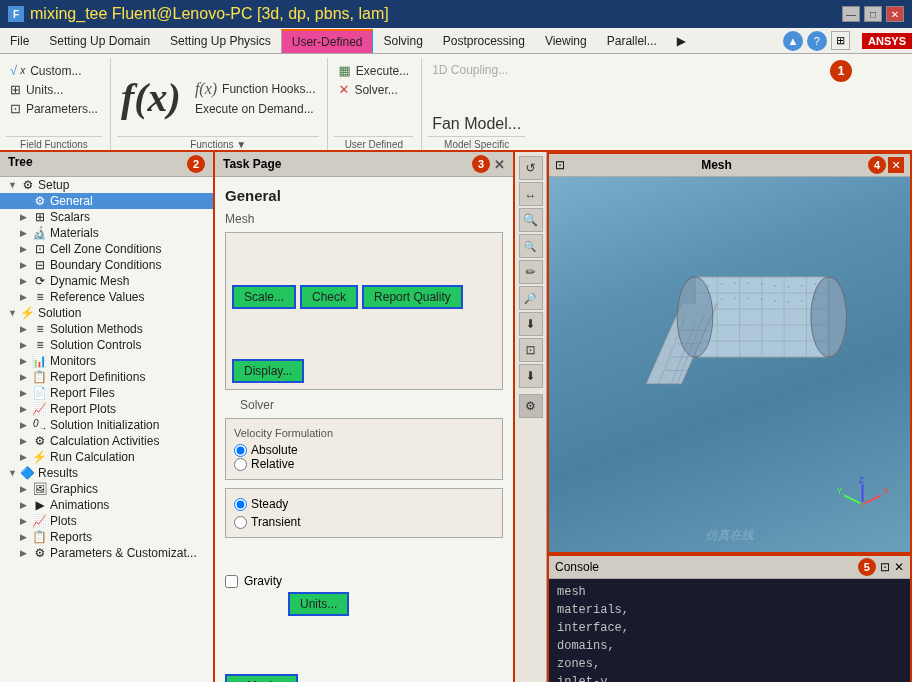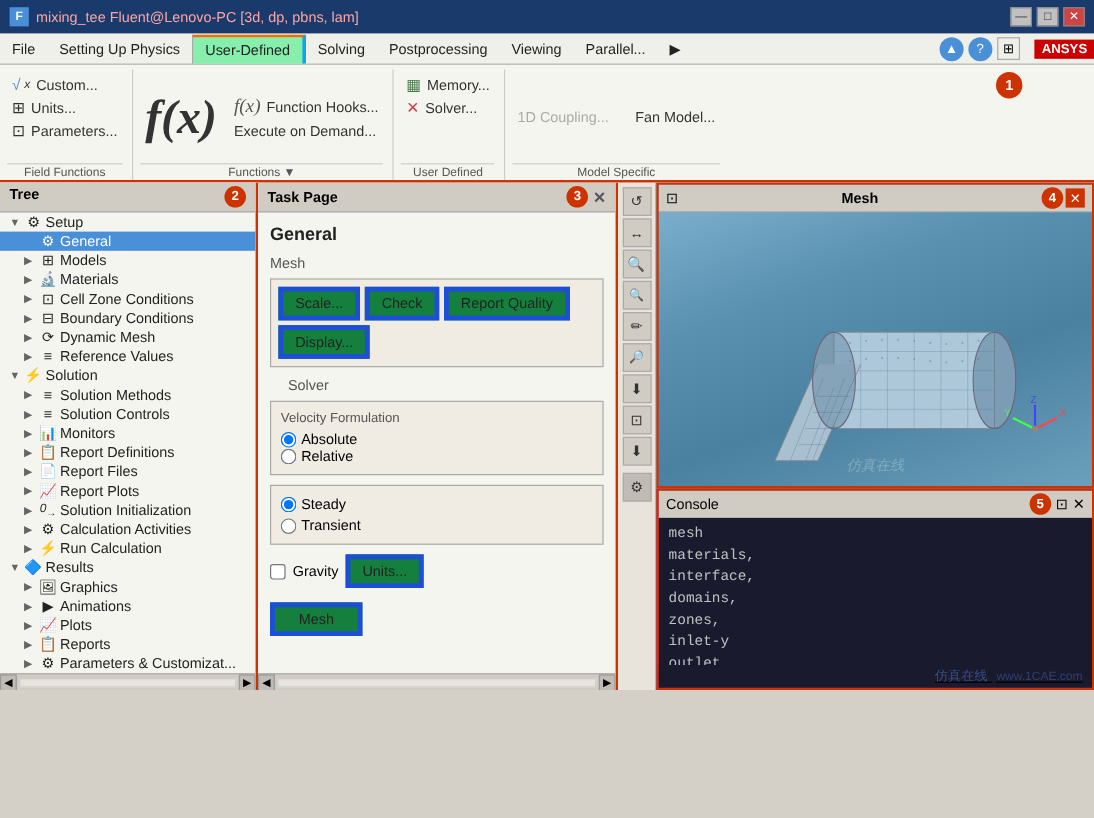--- a/index.html
+++ b/index.html
@@ -1,40 +1,40 @@
 <!DOCTYPE html>
 <html><head>
   <meta charset="utf-8">
   <style>
     * { box-sizing: border-box; margin: 0; padding: 0; }
     body { font-family: 'Segoe UI', Arial, sans-serif; font-size: 12px; background: #d4d0c8; width: 912px; height: 682px; overflow: hidden; }
 
     
     .title-bar { background: #1a3a6b; color: white; height: 28px; display: flex; align-items: center; padding: 0 8px; gap: 6px; }
     .title-bar-icon { width: 16px; height: 16px; background: #4a90d9; display: flex; align-items: center; justify-content: center; font-size: 10px; color: white; font-weight: bold; }
-    .title-bar-text { font-size: 12px; color: #fca5a5; flex: 1; }
+    .title-bar-text { font-size: 16px; color: #fde047; flex: 1; }
     .title-bar-controls { display: flex; gap: 4px; }
     .title-bar-btn { width: 18px; height: 16px; background: #c0c0c0; border: 1px solid #888; display: flex; align-items: center; justify-content: center; font-size: 10px; cursor: pointer; color: #333; }
 
     
     .menu-bar { background: #f0f0ea; height: 26px; display: flex; align-items: center; border-bottom: 1px solid #aaa; }
     .menu-item { padding: 4px 10px; font-size: 12px; cursor: pointer; color: #222; white-space: nowrap; }
-    .menu-item.user-defined { background: #86efac; border-top: 2px solid #ff6600; border-left: 1px solid #aaa; border-right: 3px solid #0ea5e9; color: #222; }
+    .menu-item.user-defined { background: #ec4899; border-top: 2px solid #ff6600; border-left: 1px solid #aaa; border-right: 1px solid #0ea5e9; color: #222; }
     .menu-nav { display: flex; align-items: center; margin-left: auto; padding-right: 8px; gap: 4px; }
     .menu-nav-btn { width: 20px; height: 20px; background: #4a90d9; color: white; border: none; border-radius: 50%; display: flex; align-items: center; justify-content: center; font-size: 11px; cursor: pointer; }
     .ribbon-small-btn { display: flex; align-items: center; gap: 3px; padding: 1px 4px; cursor: pointer; font-size: 11px; color: #333; }
     .tree-item { display: flex; align-items: center; padding: 1px 4px; cursor: pointer; font-size: 12px; color: #222; gap: 2px; }
     .tree-item.selected { background: #4a90d9; color: white; }
     .tree-item.level1 { padding-left: 8px; }
     .tree-item.level2 { padding-left: 20px; }
     .tree-arrow { font-size: 9px; color: #666; width: 10px; }
     .tree-icon { font-size: 12px; width: 16px; text-align: center; }
     .tree-label { font-size: 12px; }
     .tree-item.selected .tree-arrow { color: white; }
-    .form-btn { border: 4px solid #1d4ed8; background: #15803d; padding: 3px 10px; cursor: pointer; font-size: 12px; color: #222; }
+    .form-btn { border: 2px solid #1d4ed8; background: #22c55e; padding: 3px 10px; cursor: pointer; font-size: 12px; color: #222; margin-top: 46px; }
     .radio-row { display: flex; align-items: center; gap: 4px; font-size: 12px; }
     .radio-row input { margin: 0; }
     .console-line { line-height: 1.5; }
     .vert-btn { width: 24px; height: 24px; background: #d0ccc4; border: 1px solid #aaa; display: flex; align-items: center; justify-content: center; font-size: 12px; cursor: pointer; color: #333; }
 
     
     .ansys-logo { background: #cc0000; color: white; font-size: 11px; font-weight: bold; padding: 2px 6px; margin-left: 4px; }
 
     
     .bottom-scroll { height: 14px; background: #d0ccc4; border-top: 1px solid #aaa; display: flex; align-items: center; }
@@ -53,20 +53,21 @@
   <span class="title-bar-text">mixing_tee Fluent@Lenovo-PC  [3d, dp, pbns, lam]</span>
   <div class="title-bar-controls">
     <div class="title-bar-btn">—</div>
     <div class="title-bar-btn">□</div>
     <div class="title-bar-btn" style="background:#cc4444;color:white;">✕</div>
   </div>
 </div>
 
 <div class="menu-bar">
   <div class="menu-item">File</div>
+  <div class="menu-item">Setting Up Domain</div>
   <div class="menu-item">Setting Up Physics</div>
   <div class="menu-item user-defined">User-Defined</div>
   <div class="menu-item">Solving</div>
   <div class="menu-item">Postprocessing</div>
   <div class="menu-item">Viewing</div>
   <div class="menu-item">Parallel...</div>
   <div class="menu-item">▶</div>
   <div class="menu-nav">
     <div class="menu-nav-btn">▲</div>
     <div class="menu-nav-btn">?</div>
@@ -112,37 +113,37 @@
           </div>
         </div>
       </div>
       <div style="font-size:10px;color:#555;text-align:center;border-top:1px solid #ccc;padding-top:2px;margin-top:2px;">Functions ▼</div>
     </div>
 
     <div style="display:flex;flex-direction:column;border-right:1px solid #ccc;padding-right:8px;margin-right:4px;">
       <div style="display:flex;flex-direction:column;gap:2px;flex:1;justify-content:flex-start;padding-top:4px;">
         <div class="ribbon-small-btn">
           <span style="font-size:13px;color:#4a7a4a;">▦</span>
-          <span style="font-size:12px;margin-left:2px;">Memory...</span>
+          <span style="font-size:12px;margin-left:2px;">Execute...</span>
         </div>
         <div class="ribbon-small-btn">
           <span style="font-size:13px;color:#cc4444;">✕</span>
           <span style="font-size:12px;margin-left:2px;">Solver...</span>
         </div>
       </div>
       <div style="font-size:10px;color:#555;text-align:center;border-top:1px solid #ccc;padding-top:2px;margin-top:2px;">User Defined</div>
     </div>
 
     <div style="display:flex;flex-direction:column;padding-right:8px;margin-right:4px;">
-      <div style="display:flex;flex-direction:row;gap:2px;flex:1;justify-content:space-between;padding-top:4px;">
+      <div style="display:flex;flex-direction:column;gap:2px;flex:1;justify-content:space-between;padding-top:4px;">
         <div class="ribbon-small-btn" style="color:#aaa;">
           <span style="font-size:12px;">1D Coupling...</span>
         </div>
         <div class="ribbon-small-btn">
-          <span style="font-size:12px;margin-left:12px;">Fan Model...</span>
+          <span style="font-size:16px;">Fan Model...</span>
         </div>
       </div>
       <div style="font-size:10px;color:#555;text-align:center;border-top:1px solid #ccc;padding-top:2px;margin-top:2px;">Model Specific</div>
     </div>
 
     <div style="position:absolute;top:6px;right:60px;">
       <div class="circle-badge">1</div>
     </div>
   </div>
 </div>
@@ -162,21 +163,21 @@
         <span class="tree-label">Setup</span>
       </div>
       <div class="tree-item level2 selected">
         <span class="tree-arrow"></span>
         <span class="tree-icon">⚙</span>
         <span class="tree-label">General</span>
       </div>
       <div class="tree-item level2">
         <span class="tree-arrow">▶</span>
         <span class="tree-icon">⊞</span>
-        <span class="tree-label">Models</span>
+        <span class="tree-label">Scalars</span>
       </div>
       <div class="tree-item level2">
         <span class="tree-arrow">▶</span>
         <span class="tree-icon">🔬</span>
         <span class="tree-label">Materials</span>
       </div>
       <div class="tree-item level2">
         <span class="tree-arrow">▶</span>
         <span class="tree-icon">⊡</span>
         <span class="tree-label">Cell Zone Conditions</span>

